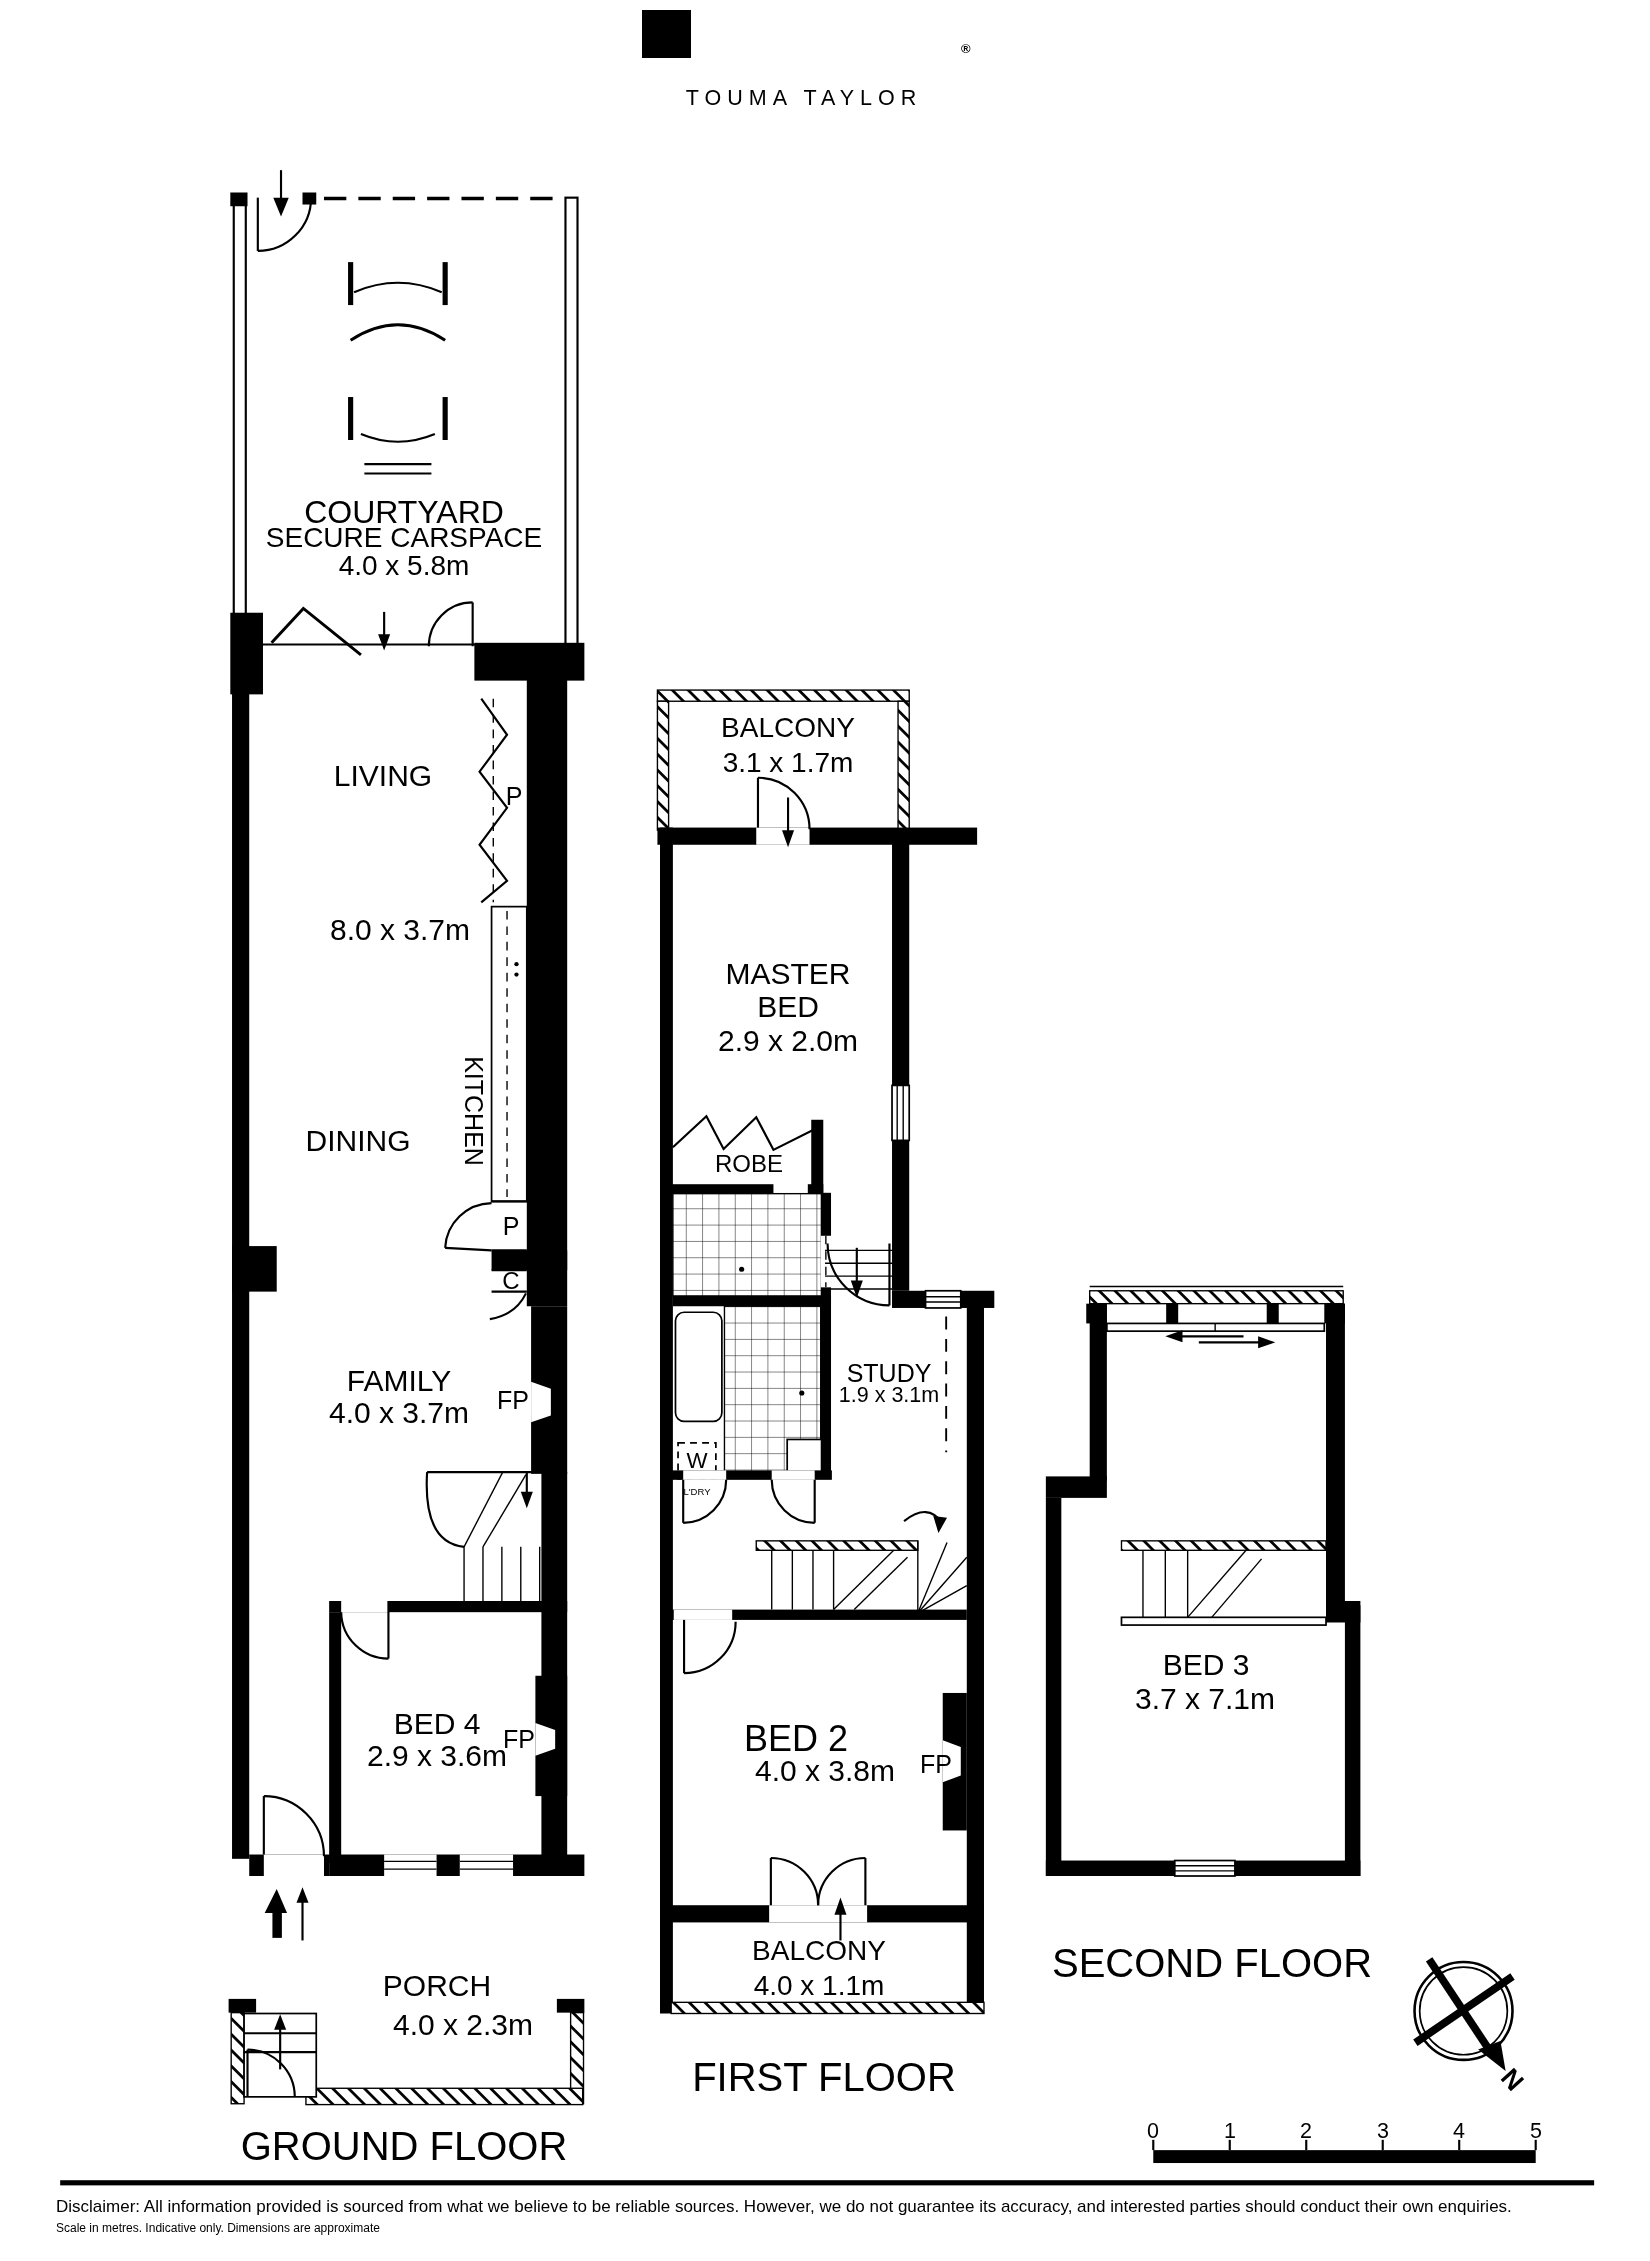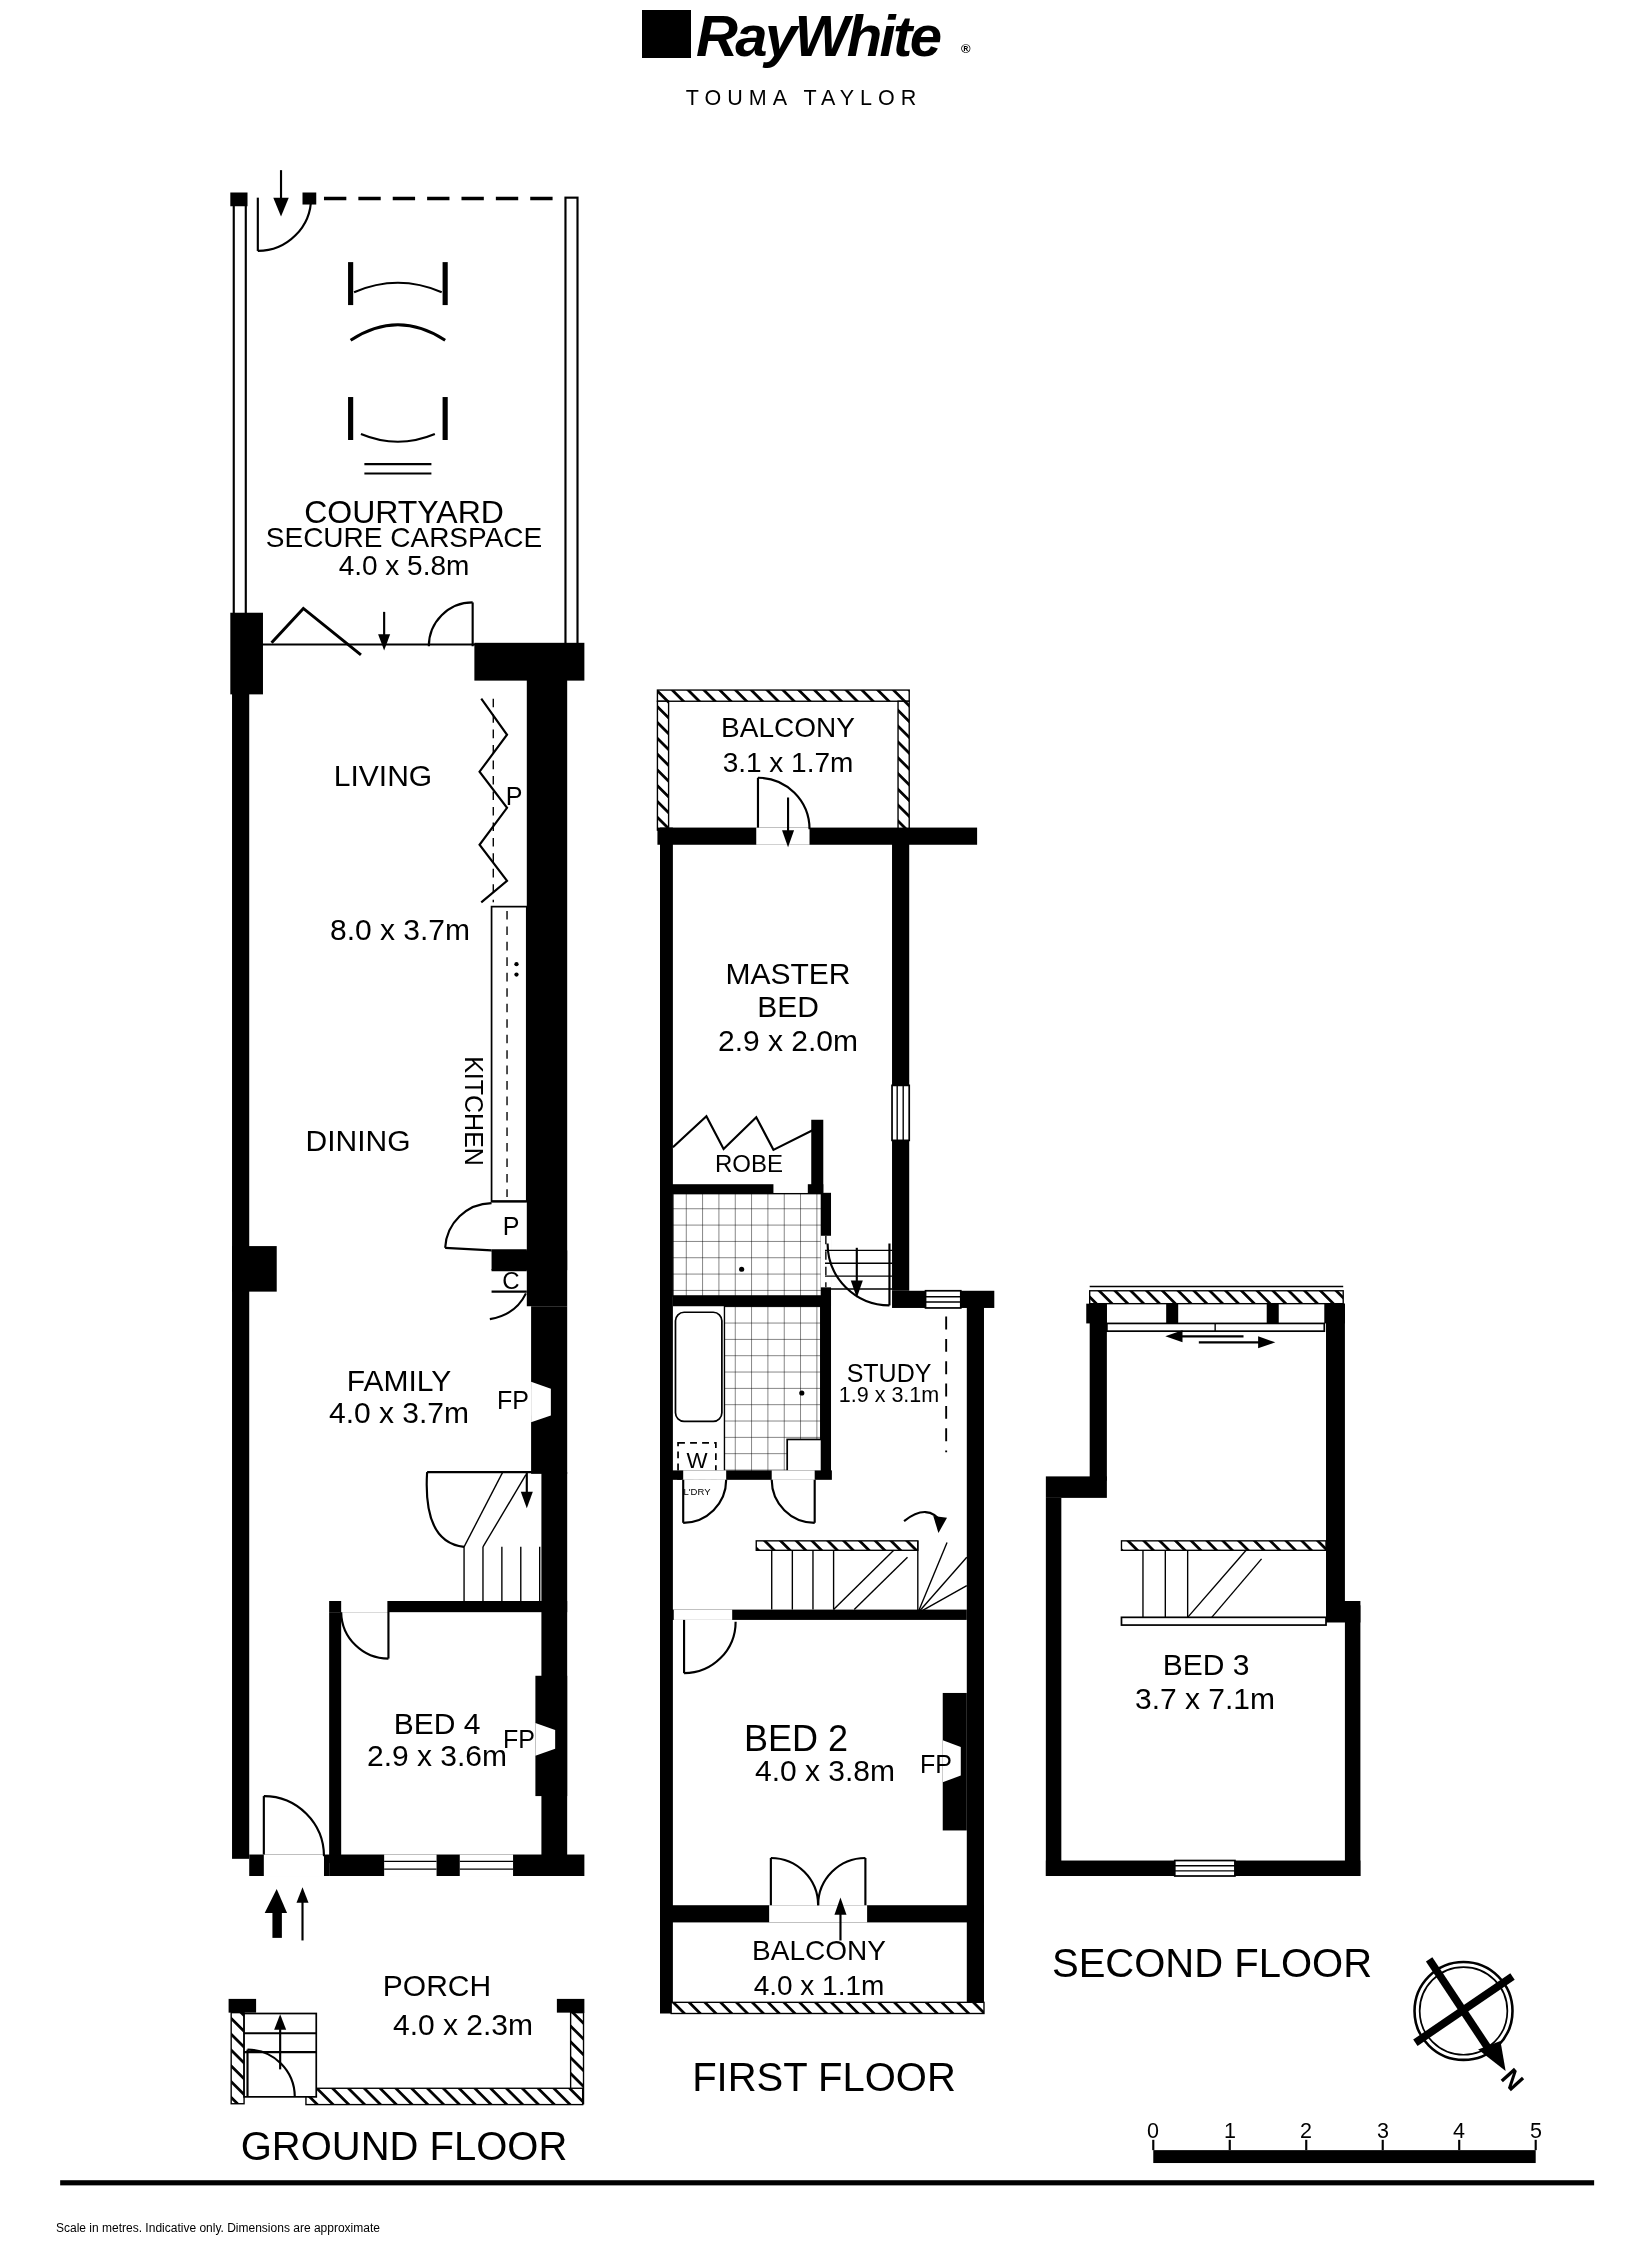--- a/index.html
+++ b/index.html
@@ -29,21 +29,20 @@
   .brand{position:absolute;left:696px;top:1.7px;font-size:58px;font-style:italic;font-weight:bold;letter-spacing:-2.6px;}
   .brand-r{position:absolute;left:961px;top:41px;font-size:13px;font-weight:bold;}
   .office{position:absolute;left:804px;top:98px;transform:translate(-50%,-50%);font-size:21.5px;font-weight:normal;letter-spacing:6px;white-space:nowrap;}
 </style>
 </head>
 <body>
 
 <div class="page">
 
   <div class="logo-square"></div>
-  <div class="brand">RayWhite</div>
   <div class="brand-r">®</div>
   <div class="office">TOUMA TAYLOR</div>
 
   <svg width="1650" height="2261" viewBox="0 0 1920 2631">
     <defs>
       <pattern id="hatchp" patternUnits="userSpaceOnUse" width="13" height="13" patternTransform="rotate(45)">
         <rect width="13" height="13" fill="#fff"></rect>
           <rect width="13" height="3.2" fill="#000"></rect>
       </pattern>
       <pattern id="tilesp" patternUnits="userSpaceOnUse" width="19" height="19">
@@ -396,16 +395,17 @@
 
   <div class="lbl rotN" style="left:1512px;top:2080px;font-size:26px">N</div>
 
   <div class="lbl" style="left:1153px;top:2131px;font-size:21.5px">0</div>
   <div class="lbl" style="left:1230px;top:2131px;font-size:21.5px">1</div>
   <div class="lbl" style="left:1306px;top:2131px;font-size:21.5px">2</div>
   <div class="lbl" style="left:1383px;top:2131px;font-size:21.5px">3</div>
   <div class="lbl" style="left:1459px;top:2131px;font-size:21.5px">4</div>
   <div class="lbl" style="left:1536px;top:2131px;font-size:21.5px">5</div>
 
+  <div class="lbl-l" style="left:56px;top:2197px;font-size:17px">Disclaimer: All information provided is sourced from what we believe to be reliable sources. However, we do not guarantee  its  accuracy, and interested parties should conduct their own enquiries.</div>
   <div class="lbl-l" style="left:56px;top:2221px;font-size:12px">Scale in metres. Indicative only. Dimensions are approximate</div>
 
 </div>
 
 
 </body></html>

